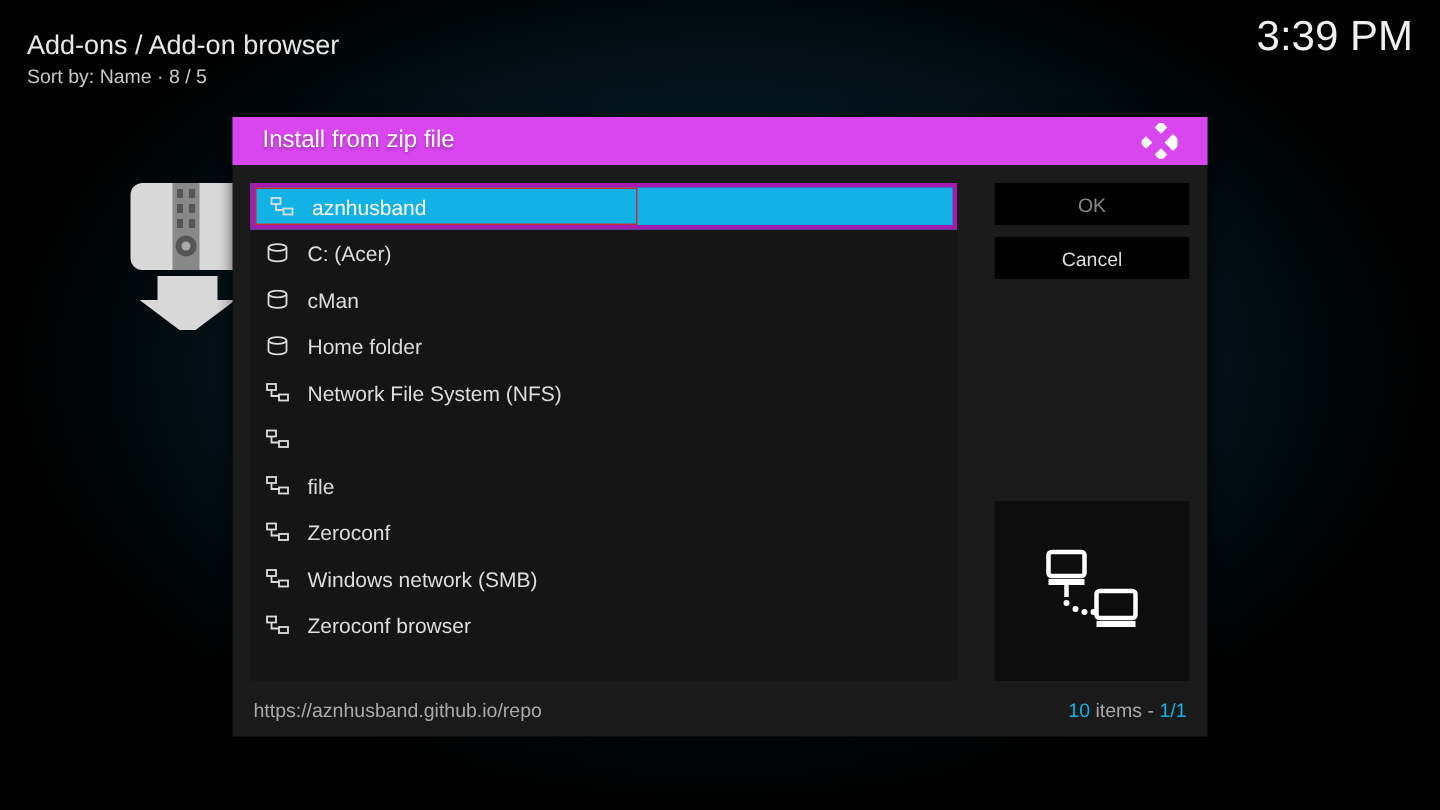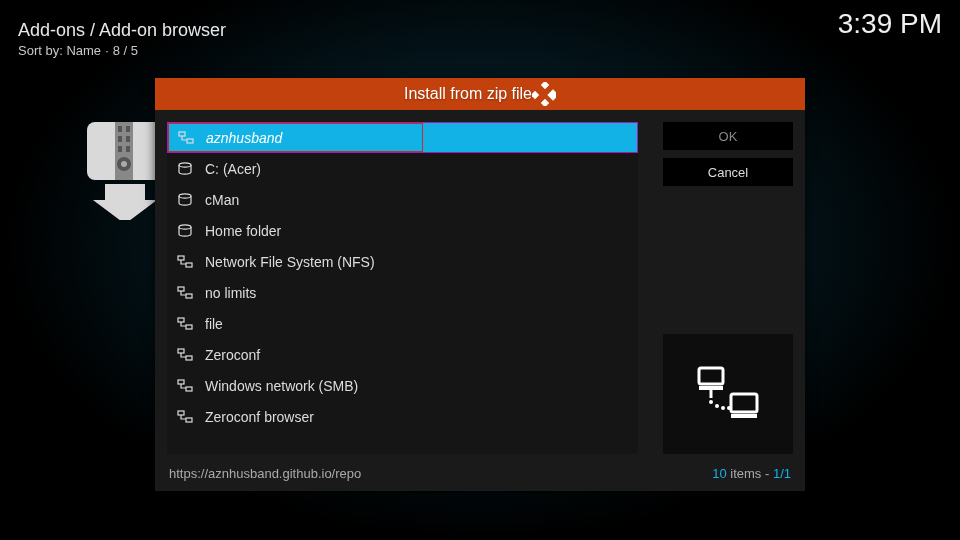--- a/index.html
+++ b/index.html
@@ -26,27 +26,27 @@
     width: 80px; height: 100px;
   }
   .dialog {
     position: absolute;
     left: 155px; top: 78px;
     width: 650px;
     background: #1a1a1a;
     box-shadow: 0 2px 10px rgba(0,0,0,0.7);
   }
   .dialog-title {
-    background: #c2410c;
+    background: #d946ef;
     color: #fff;
     font-size: 16px;
     font-weight: 400;
     padding: 8px 20px;
     display: flex;
-    justify-content: center;
+    justify-content: space-between;
     align-items: center;
     height: 32px;
     text-shadow: 0 1px 2px rgba(0,0,0,0.3);
   }
   .kodi-logo { width: 24px; height: 24px; }
   .dialog-body {
     display: flex;
     padding: 12px 12px 6px 12px;
     gap: 25px;
   }
@@ -59,23 +59,22 @@
     align-items: center;
     height: 31px;
     padding: 0 10px;
     font-size: 14px;
     color: #ddd;
     gap: 12px;
   }
   .list-item .lbl { flex:1; }
   .list-item.selected {
     background: #12b2e7;
-    border: 1px solid #a21caf;
+    border: 3px solid #a21caf;
     color: #fff;
-    font-style: italic;
   }
   .icon-slot { width: 16px; height: 14px; color: #fff; flex-shrink:0; }
   .side {
     width: 130px;
     display: flex;
     flex-direction: column;
     gap: 8px;
   }
   .btn {
     height: 28px;
@@ -181,21 +180,20 @@
             <path d="M4 5 V9 H9" fill="none" stroke="#ddd" stroke-width="1.2"></path>
           </svg>
           <span class="lbl">Network File System (NFS)</span>
         </div>
         <div class="list-item">
           <svg class="icon-slot" viewBox="0 0 16 14">
             <rect x="1" y="1" width="6" height="4" fill="none" stroke="#ddd" stroke-width="1.2"></rect>
             <rect x="9" y="8" width="6" height="4" fill="none" stroke="#ddd" stroke-width="1.2"></rect>
             <path d="M4 5 V9 H9" fill="none" stroke="#ddd" stroke-width="1.2"></path>
           </svg>
-          <span class="lbl">no limits</span>
         </div>
         <div class="list-item">
           <svg class="icon-slot" viewBox="0 0 16 14">
             <rect x="1" y="1" width="6" height="4" fill="none" stroke="#ddd" stroke-width="1.2"></rect>
             <rect x="9" y="8" width="6" height="4" fill="none" stroke="#ddd" stroke-width="1.2"></rect>
             <path d="M4 5 V9 H9" fill="none" stroke="#ddd" stroke-width="1.2"></path>
           </svg>
           <span class="lbl">file</span>
         </div>
         <div class="list-item">

